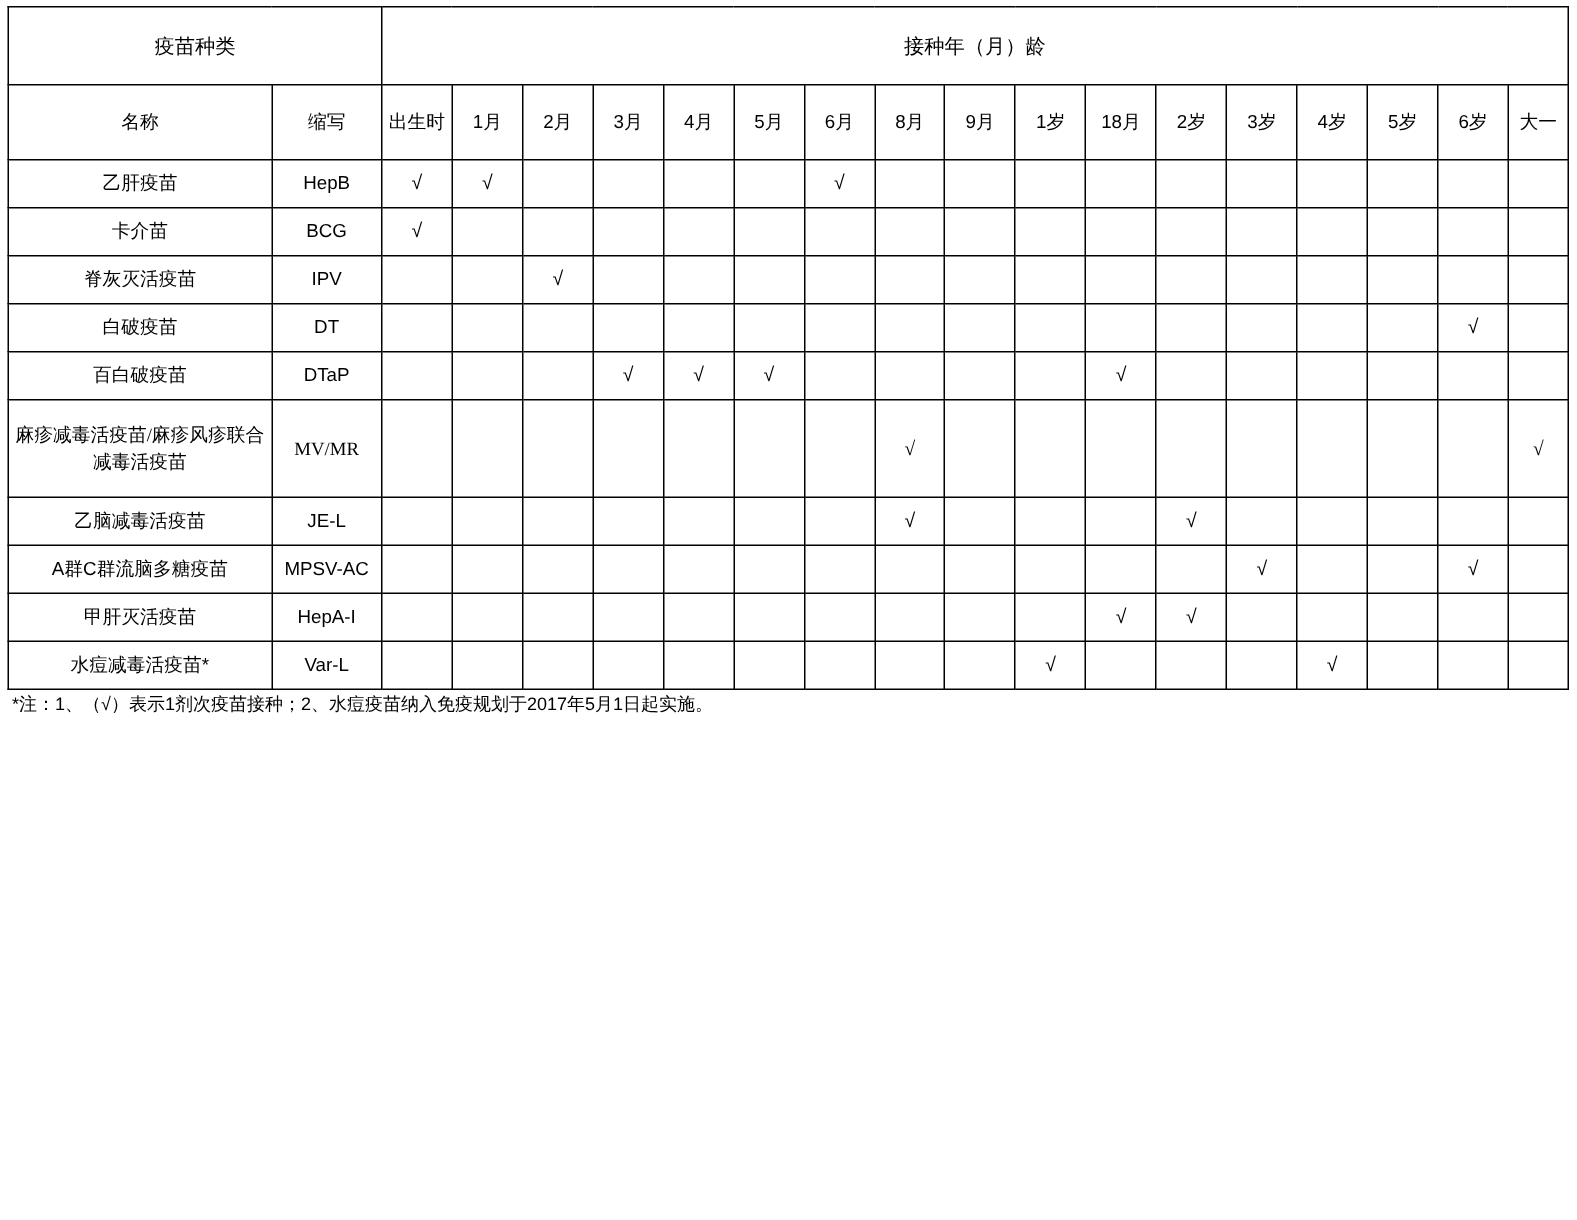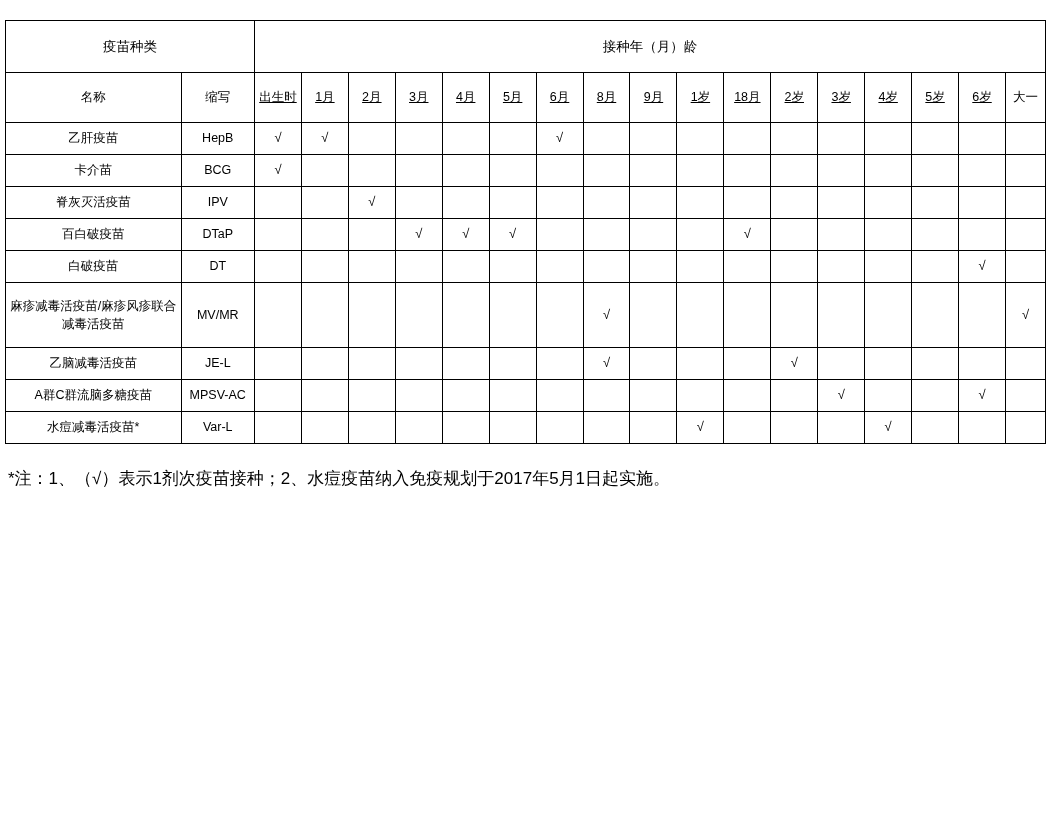--- a/index.html
+++ b/index.html
@@ -12,21 +12,21 @@
     height: 813px;
     font-family: "Liberation Sans", "DejaVu Sans", sans-serif;
     color: #000000;
     font-size: 13px;
   }
   .page {
     position: relative;
     width: 1051px;
     height: 813px;
     box-sizing: border-box;
-    padding: 20px 5px 0 5px;
+    padding: 4px 5px 0 5px;
   }
   table.schedule {
     border-collapse: collapse;
     table-layout: fixed;
     width: 1041px;
     border: 1px solid #000000;
   }
   table.schedule td, table.schedule th {
     border: 1px solid #000000;
     padding: 0;
@@ -47,48 +47,48 @@
     font-size: 13.5px;
   }
   .col-name {
     width: 172px;
   }
   .col-abbr {
     width: 72px;
   }
   .col-age {
     width: 46px;
-    text-decoration: underline;
   }
   .col-age-last {
     width: 39px;
   }
   td.name-cell {
     text-align: left;
     padding-left: 7px;
     font-size: 12.5px;
     line-height: 1.65;
   }
   td.abbr-cell {
     text-align: center;
     font-size: 12.5px;
   }
   tr.vrow {
     height: 32px;
   }
   tr.vrow.tall {
     height: 65px;
+    font-family: Liberation Serif, serif;
   }
   .mark {
     font-size: 13px;
   }
   .note {
-    margin-top: 22px;
+    margin-top: 0;
     padding-left: 3px;
-    font-size: 17px;
+    font-size: 12px;
     line-height: 1.5;
   }
 </style>
 </head>
 <body>
 
 <div class="page">
   <table class="schedule">
     <colgroup id="colgroup-def">
         <col class="col-name">
@@ -196,59 +196,59 @@
           <td></td>
           <td></td>
           <td></td>
           <td></td>
           <td></td>
           <td></td>
           <td></td>
           <td></td>
         </tr>
         <tr class="vrow">
+          <td class="name-cell">白破疫苗</td>
+          <td class="abbr-cell">DT</td>
+          <td></td>
+          <td></td>
+          <td></td>
+          <td></td>
+          <td></td>
+          <td></td>
+          <td></td>
+          <td></td>
+          <td></td>
+          <td></td>
+          <td></td>
+          <td></td>
+          <td></td>
+          <td></td>
+          <td></td>
+          <td><span class="mark">√</span></td>
+          <td></td>
+        </tr>
+        <tr class="vrow">
           <td class="name-cell">百白破疫苗</td>
           <td class="abbr-cell">DTaP</td>
           <td></td>
           <td></td>
           <td></td>
           <td><span class="mark">√</span></td>
           <td><span class="mark">√</span></td>
           <td><span class="mark">√</span></td>
           <td></td>
           <td></td>
           <td></td>
           <td></td>
           <td><span class="mark">√</span></td>
           <td></td>
           <td></td>
           <td></td>
           <td></td>
           <td></td>
-          <td></td>
-        </tr>
-        <tr class="vrow">
-          <td class="name-cell">白破疫苗</td>
-          <td class="abbr-cell">DT</td>
-          <td></td>
-          <td></td>
-          <td></td>
-          <td></td>
-          <td></td>
-          <td></td>
-          <td></td>
-          <td></td>
-          <td></td>
-          <td></td>
-          <td></td>
-          <td></td>
-          <td></td>
-          <td></td>
-          <td></td>
-          <td><span class="mark">√</span></td>
           <td></td>
         </tr>
         <tr class="vrow tall">
           <td class="name-cell">麻疹减毒活疫苗/麻疹风疹联合减毒活疫苗</td>
           <td class="abbr-cell">MV/MR</td>
           <td></td>
           <td></td>
           <td></td>
           <td></td>
           <td></td>
@@ -298,20 +298,41 @@
           <td></td>
           <td></td>
           <td></td>
           <td></td>
           <td></td>
           <td></td>
           <td><span class="mark">√</span></td>
           <td></td>
           <td></td>
           <td><span class="mark">√</span></td>
+          <td></td>
+        </tr>
+        <tr class="vrow">
+          <td class="name-cell">甲肝灭活疫苗</td>
+          <td class="abbr-cell">HepA-I</td>
+          <td></td>
+          <td></td>
+          <td></td>
+          <td></td>
+          <td></td>
+          <td></td>
+          <td></td>
+          <td></td>
+          <td></td>
+          <td></td>
+          <td><span class="mark">√</span></td>
+          <td><span class="mark">√</span></td>
+          <td></td>
+          <td></td>
+          <td></td>
+          <td></td>
           <td></td>
         </tr>
         <tr class="vrow">
           <td class="name-cell">水痘减毒活疫苗*</td>
           <td class="abbr-cell">Var-L</td>
           <td></td>
           <td></td>
           <td></td>
           <td></td>
           <td></td>

